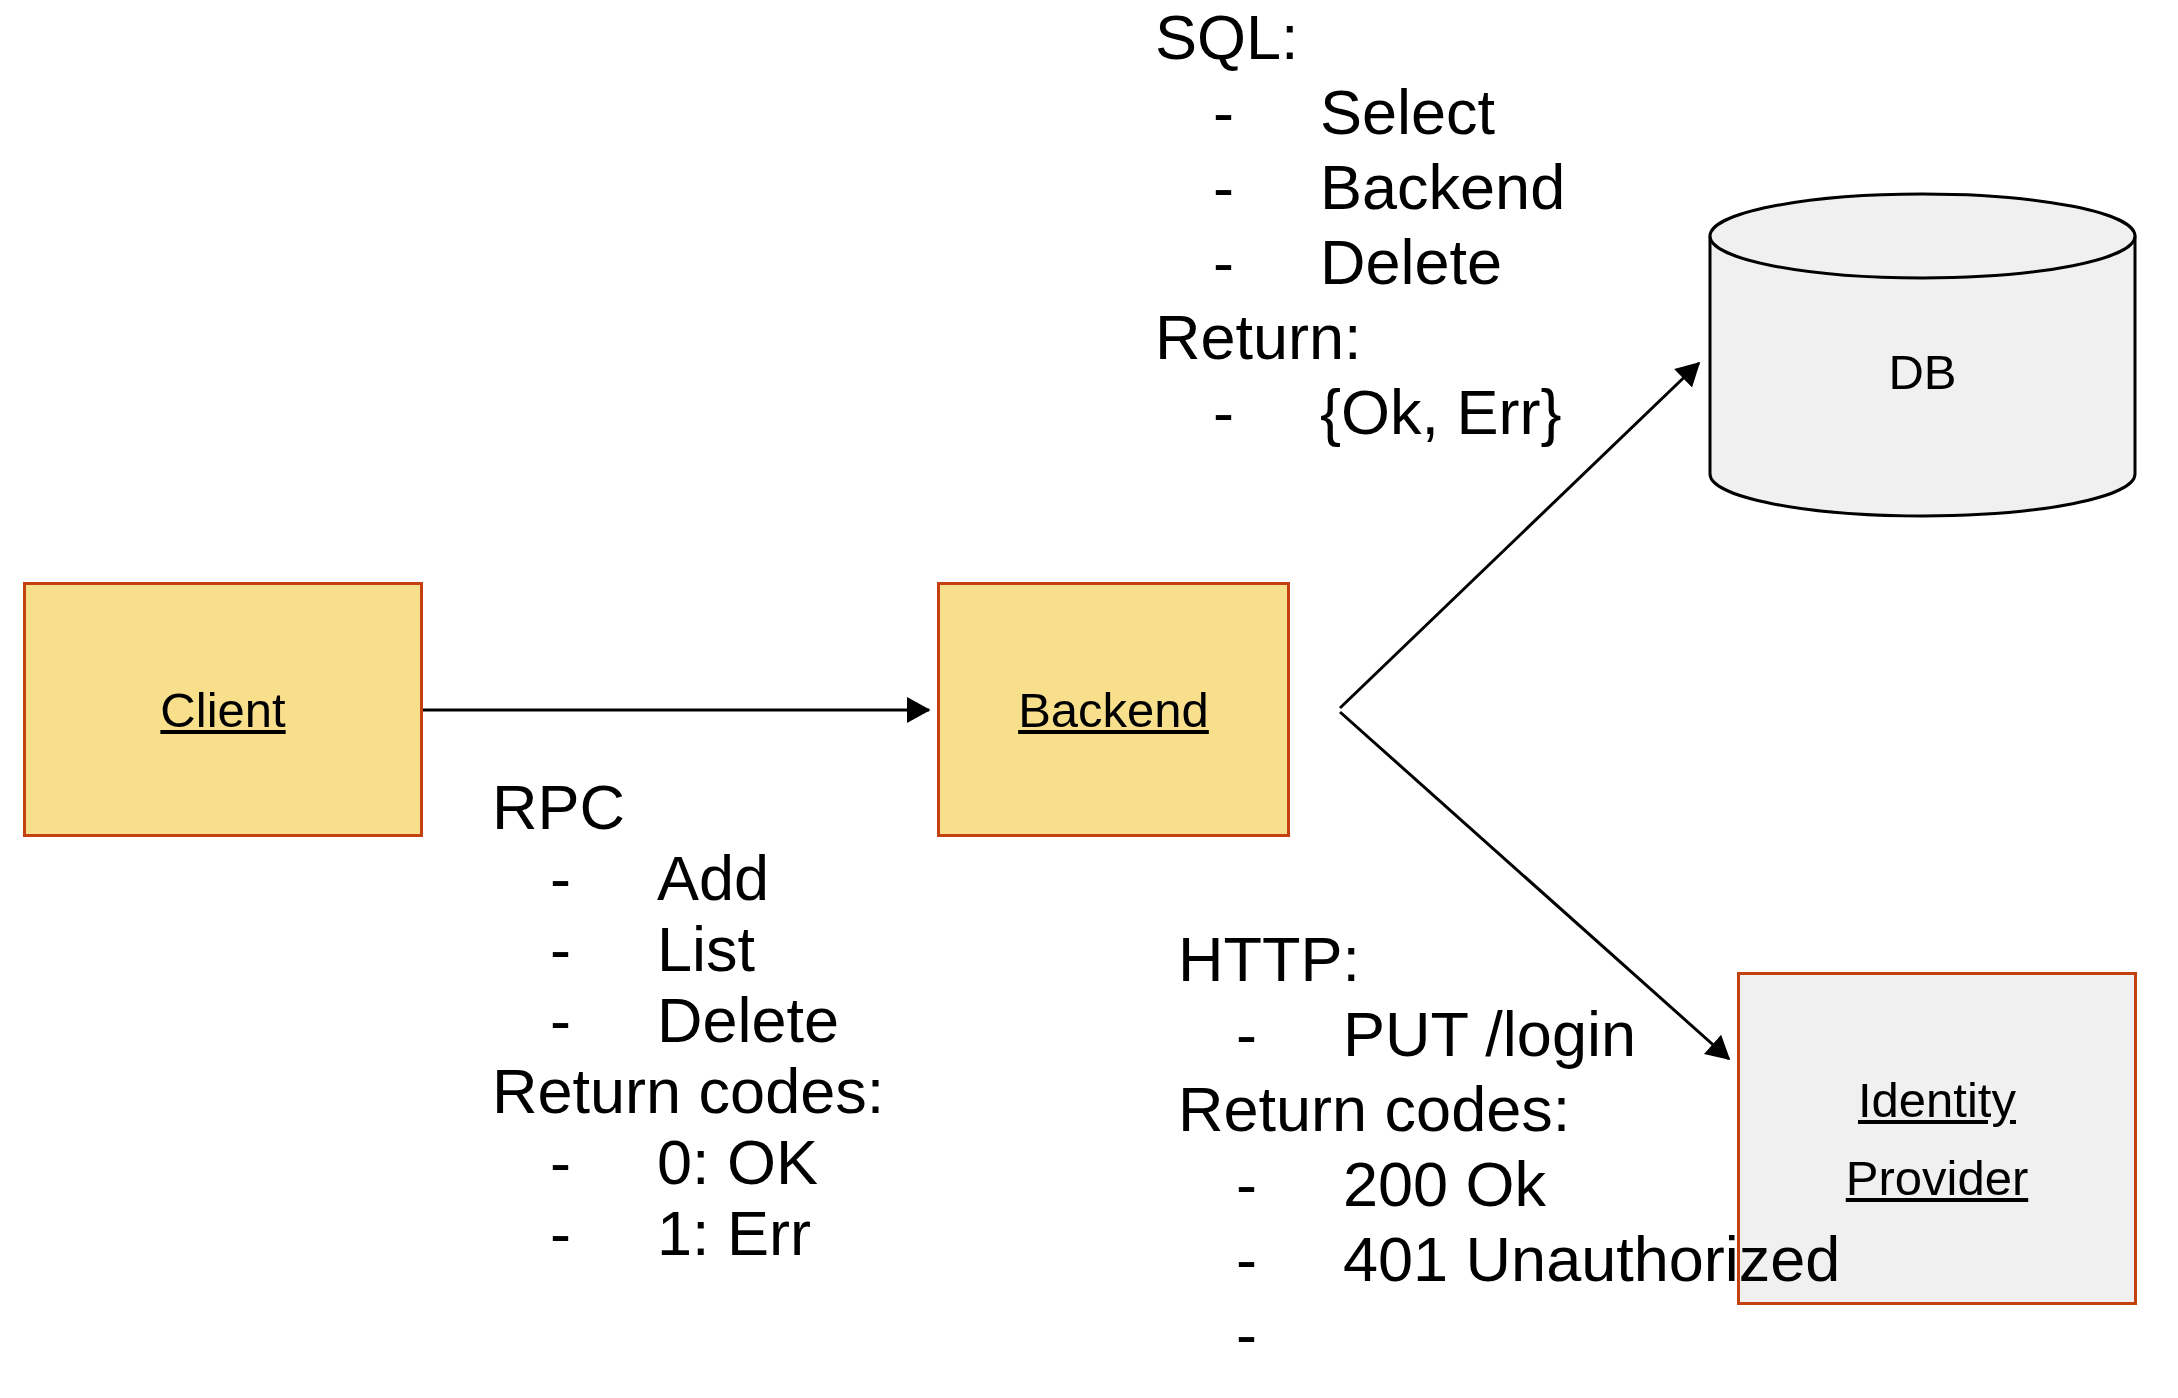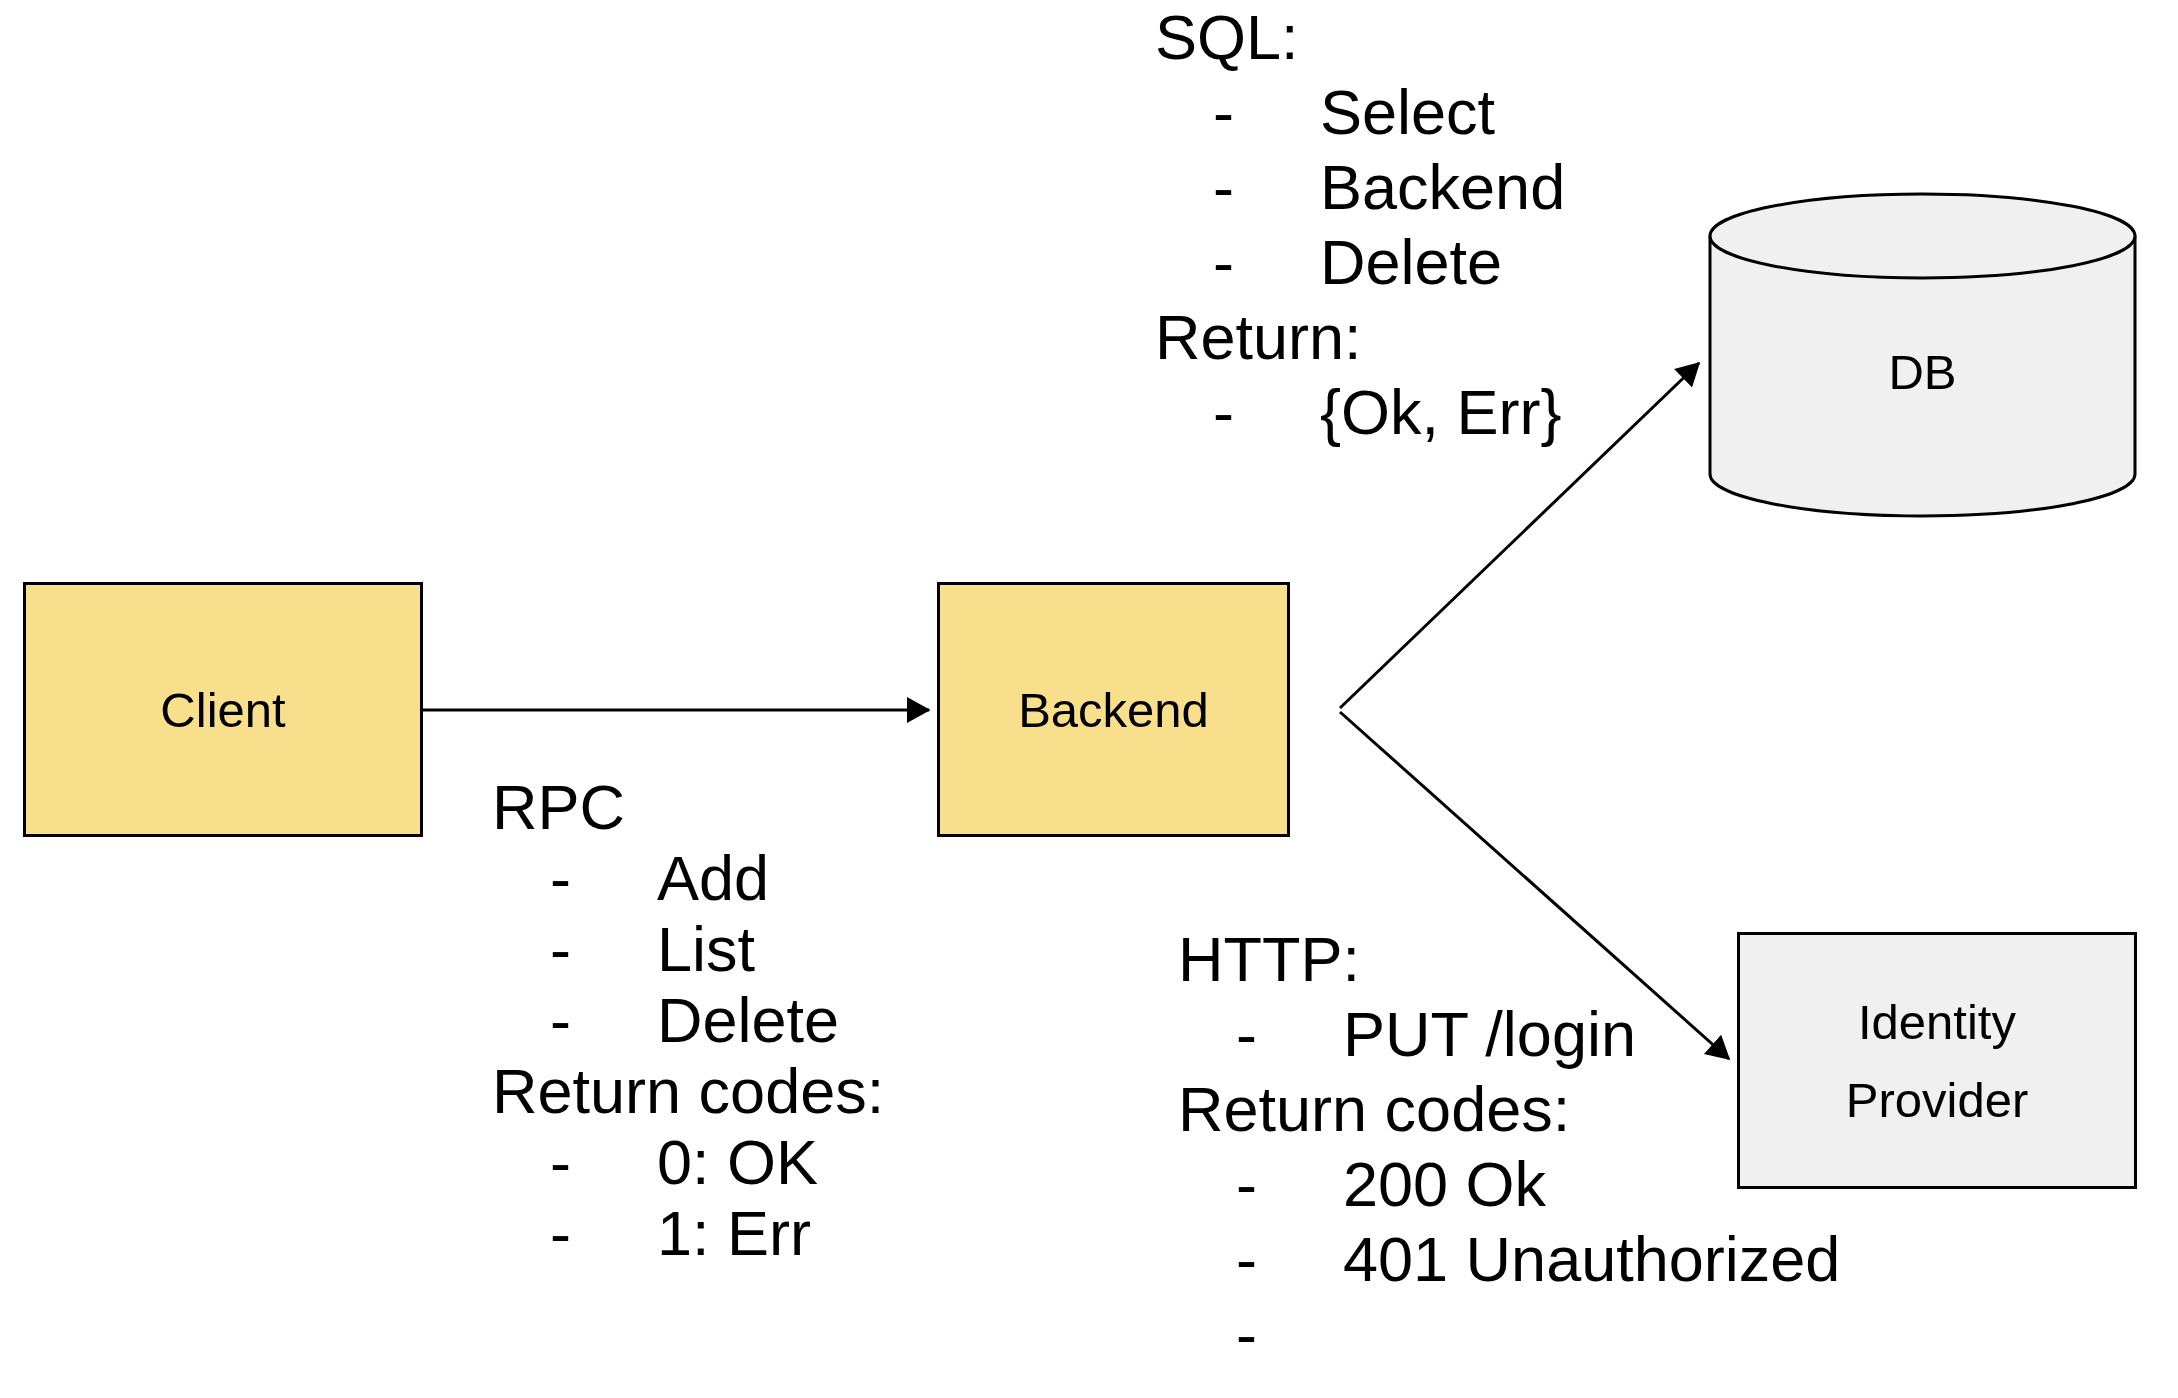--- a/index.html
+++ b/index.html
@@ -33,27 +33,28 @@
     position: absolute;
     box-sizing: border-box;
     display: flex;
     align-items: center;
     justify-content: center;
     text-align: center;
     font-size: 49px;
     line-height: 78px;
   }
   .node.rect {
-    border: 3px solid #000000;
+    border: 3px solid #c2410c;
+    text-decoration: underline;
   }
   .node.yellow { background: #f7df8b; }
   .node.gray   { background: #f0f0f0; }
   .node-client  { left: 23px;   top: 582px; width: 400px; height: 255px; }
   .node-backend { left: 937px;  top: 582px; width: 353px; height: 255px; }
-  .node-idp     { left: 1737px; top: 932px; width: 400px; height: 257px; padding: 0 30px; }
+  .node-idp     { left: 1737px; top: 972px; width: 400px; height: 333px; padding: 0 30px; }
   .node-db {
     left: 1708px; top: 192px; width: 429px; height: 326px;
     background: transparent;
     padding-top: 34px;
   }
   .cyl-svg {
     position: absolute;
     left: 0; top: 0;
     width: 429px; height: 326px;
   }

